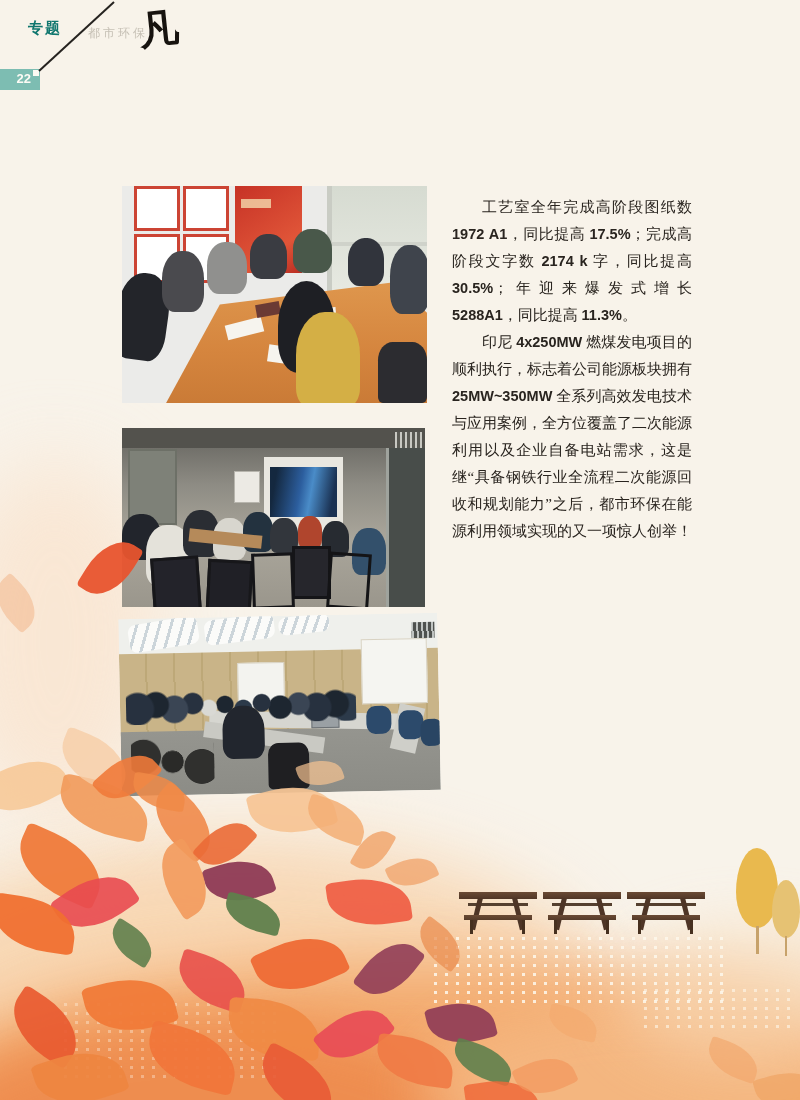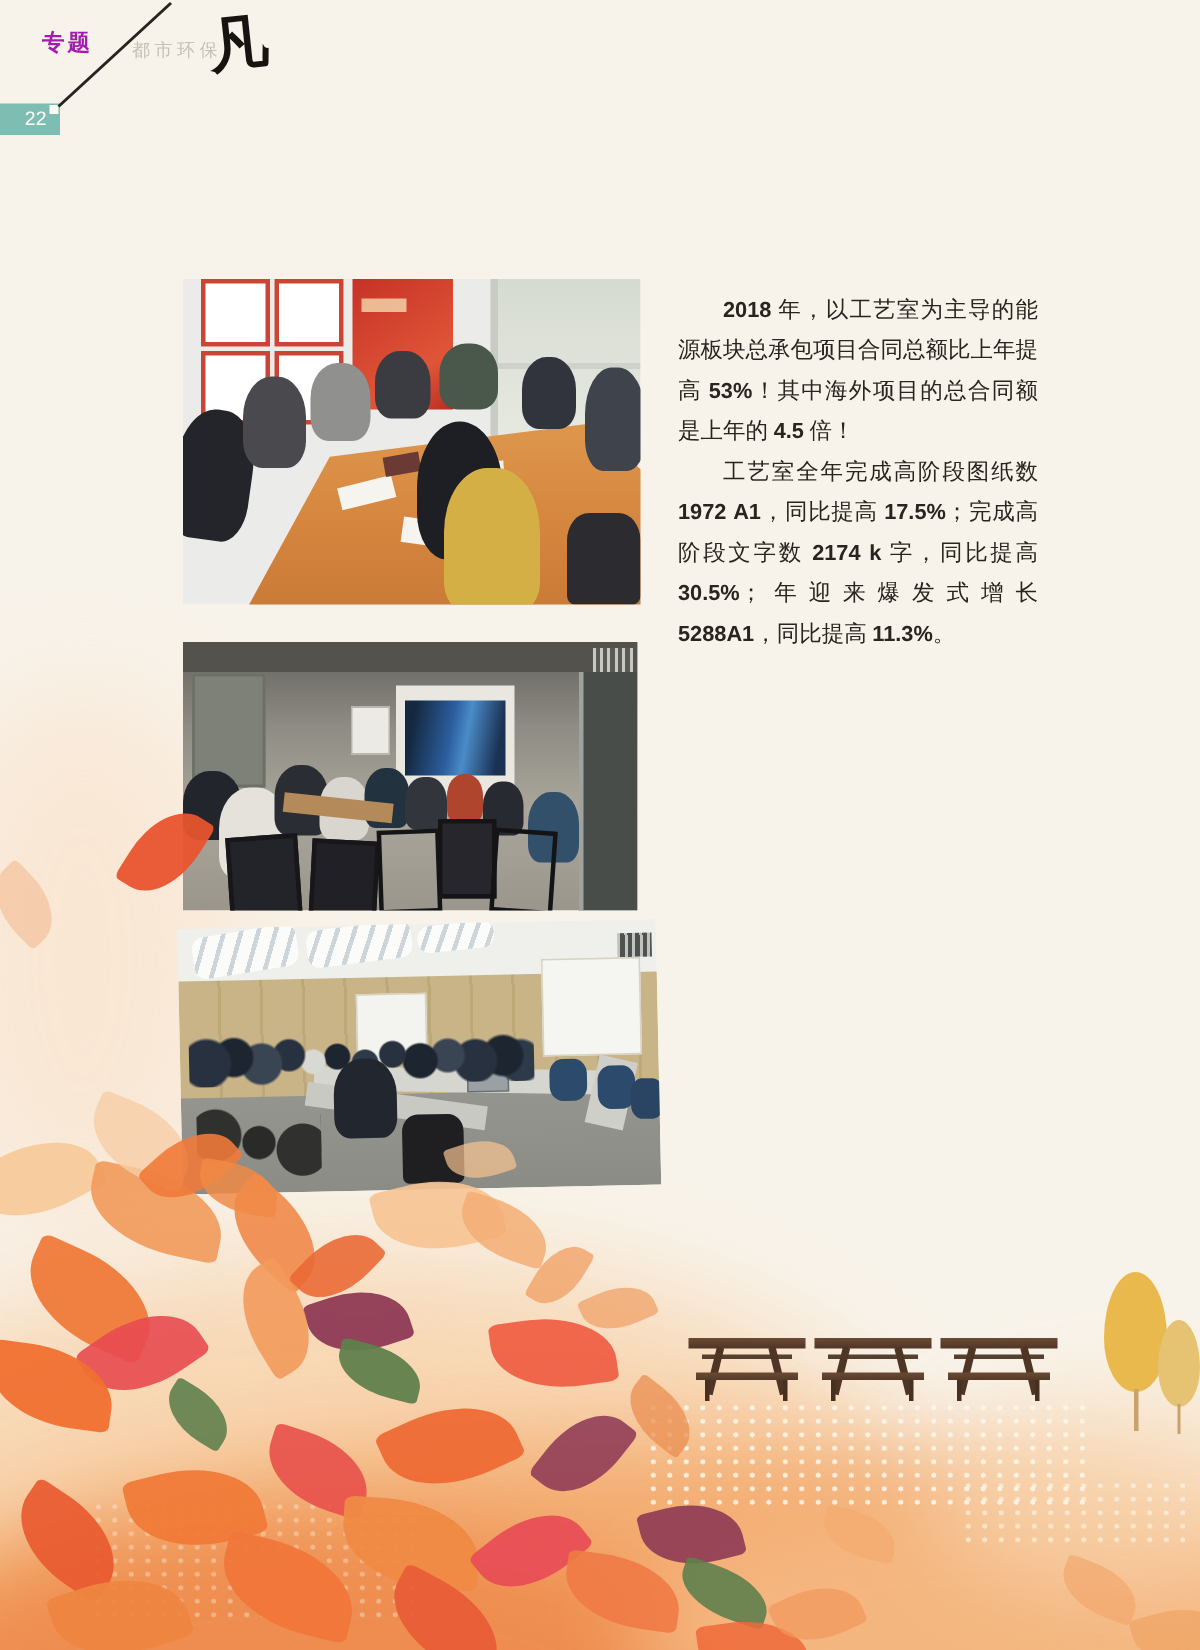--- a/index.html
+++ b/index.html
@@ -2,26 +2,26 @@
 <html><head>
 <meta charset="utf-8">
 <style>
   html,body{margin:0;padding:0;}
   body{width:800px;height:1100px;overflow:hidden;background:#f8f3ea;
        font-family:"Liberation Sans",sans-serif;}
   .page{position:relative;width:800px;height:1100px;overflow:hidden;background:#f8f3ea;}
   .abs{position:absolute;}
 
   
-  .section-label{left:28px;top:19px;font-size:15px;font-weight:bold;color:#a21caf;letter-spacing:2px;}
+  .section-label{left:28px;top:19px;font-size:15px;font-weight:bold;color:#0f766e;letter-spacing:2px;}
   .brand-name{left:88px;top:25px;font-size:12px;color:#c6c0b5;letter-spacing:3px;}
   .calligraphy{left:139px;top:2px;font-size:40px;font-weight:bold;color:#17130f;
                font-family:"DejaVu Serif",serif;transform:rotate(-6deg);}
   .page-tab{left:0;top:69px;width:40px;height:21px;background:#7dbdb2;}
-  .page-tab .num{position:absolute;right:9px;top:2px;color:#fdfbf5;font-size:13px;font-weight:normal;text-align:center;}
+  .page-tab .num{position:absolute;right:9px;top:2px;color:#fdfbf5;font-size:13px;font-weight:bold;text-align:center;}
   .page-tab .notch{position:absolute;right:1px;top:1px;width:6px;height:6px;background:#fdfaf3;}
 
   
   .banner{left:170px;top:133px;width:460px;height:29px;background:#ee9134;border-radius:15px;
           display:flex;align-items:center;justify-content:center;}
   .banner span{color:#fff;font-size:17px;font-weight:bold;letter-spacing:1px;}
 
   
   .text-col{left:452px;top:194px;width:240px;color:#29241f;}
   .text-col p{margin:0;font-size:15px;line-height:27px;text-align:justify;text-indent:2em;
@@ -147,22 +147,22 @@
     <div style="left:3%;top:66%;width:26%;height:30%;background:
       radial-gradient(circle at 15% 40%, #30302e 0 22%, transparent 23%),
       radial-gradient(circle at 50% 50%, #2a2a28 0 22%, transparent 23%),
       radial-gradient(circle at 85% 60%, #30302e 0 22%, transparent 23%)"></div>
     <div style="left:77%;top:52%;width:8%;height:16%;background:#2c4a6b;border-radius:35%"></div>
     <div style="left:87%;top:55%;width:8%;height:16%;background:#2c4a6b;border-radius:35%"></div>
     <div style="left:94%;top:60%;width:7%;height:15%;background:#294563;border-radius:35%"></div>
   </div>
 
   <div class="abs text-col">
-      <p><span class="b">2018</span><span> 年，以工艺室为主导的能源板块总承包项目合同总额比上年提高 </span><span class="b">53%</span><span>！其中海外项目的总合同额是上年的 </span><span class="b">4.5</span><span> 倍！</span></p>
       <p><span>工艺室全年完成高阶段图纸数 </span><span class="b">1972 A1</span><span>，同比提高 </span><span class="b">17.5%</span><span>；完成高阶段文字数 </span><span class="b">2174 k</span><span> 字，同比提高 </span><span class="b">30.5%</span><span>；年迎来爆发式增长 </span><span class="b">5288A1</span><span>，同比提高 </span><span class="b">11.3%</span><span>。</span></p>
+      <p><span>印尼 </span><span class="b">4x250MW</span><span> 燃煤发电项目的顺利执行，标志着公司能源板块拥有 </span><span class="b">25MW~350MW</span><span> 全系列高效发电技术与应用案例，全方位覆盖了二次能源利用以及企业自备电站需求，这是继“具备钢铁行业全流程二次能源回收和规划能力”之后，都市环保在能源利用领域实现的又一项惊人创举！</span></p>
     </div>
 
   <div class="picnic-table" style="left:458px;top:888px">
       <div style="left:1px;top:4px;width:78px;height:7px;background:linear-gradient(#6a4a34,#503626)"></div>
       <div style="left:10px;top:15px;width:60px;height:3px;background:#55402f"></div>
       <div style="left:16px;top:10px;width:5px;height:32px;background:#4e3526;transform:rotate(14deg)"></div>
       <div style="left:58px;top:10px;width:5px;height:32px;background:#4e3526;transform:rotate(-14deg)"></div>
       <div style="left:6px;top:27px;width:68px;height:5px;background:linear-gradient(#6a4a34,#553b29)"></div>
       <div style="left:12px;top:32px;width:3px;height:14px;background:#46301f"></div>
       <div style="left:64px;top:32px;width:3px;height:14px;background:#46301f"></div>

